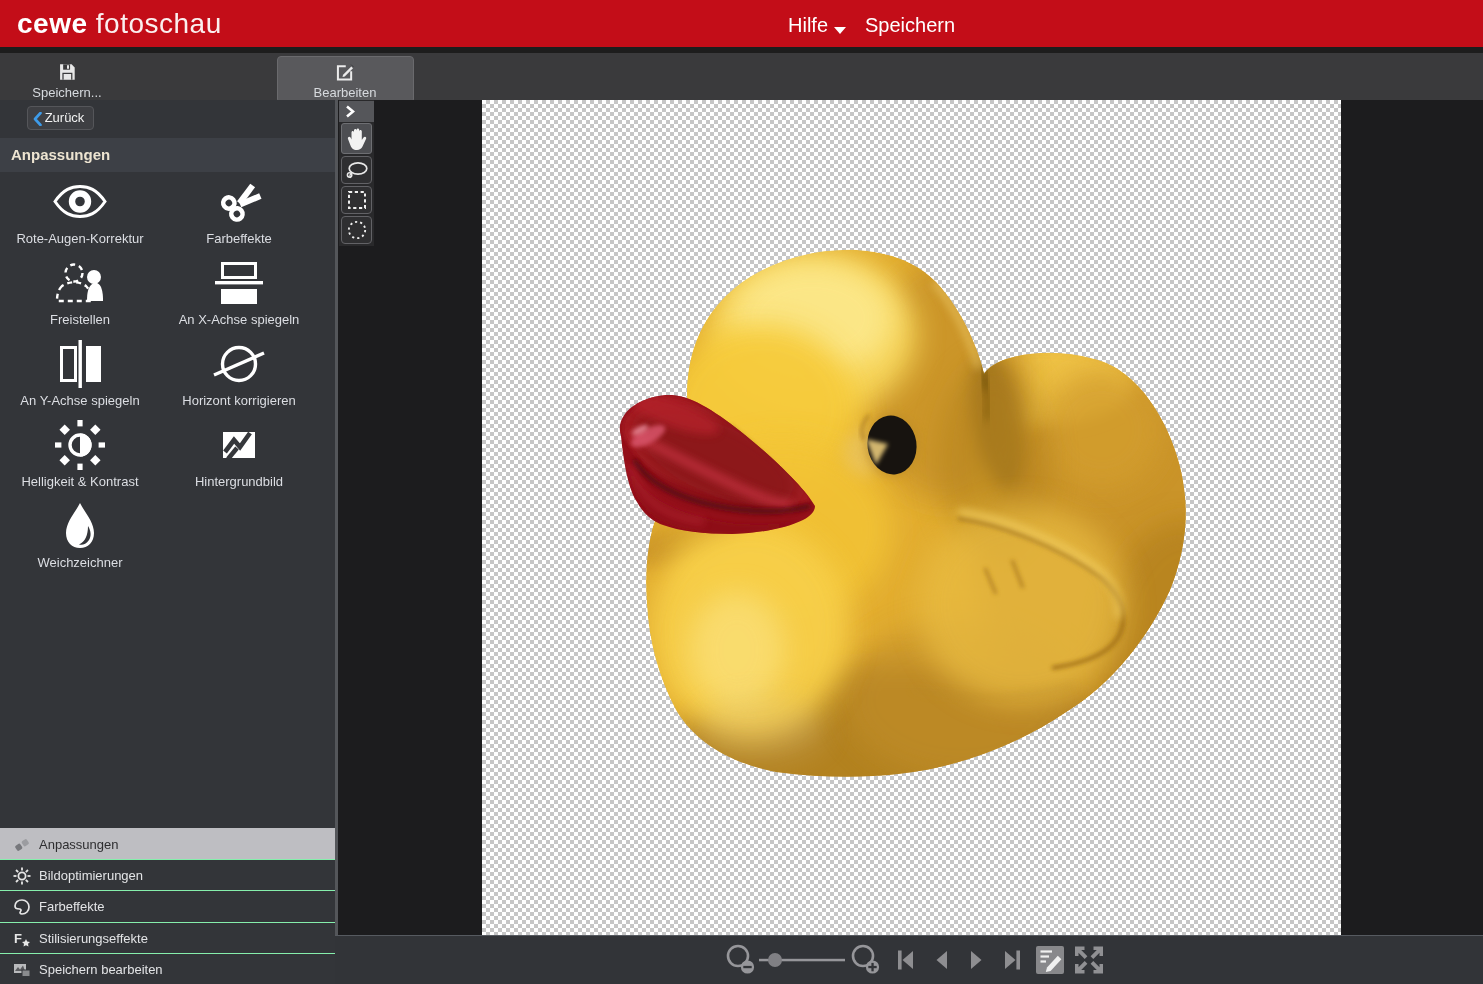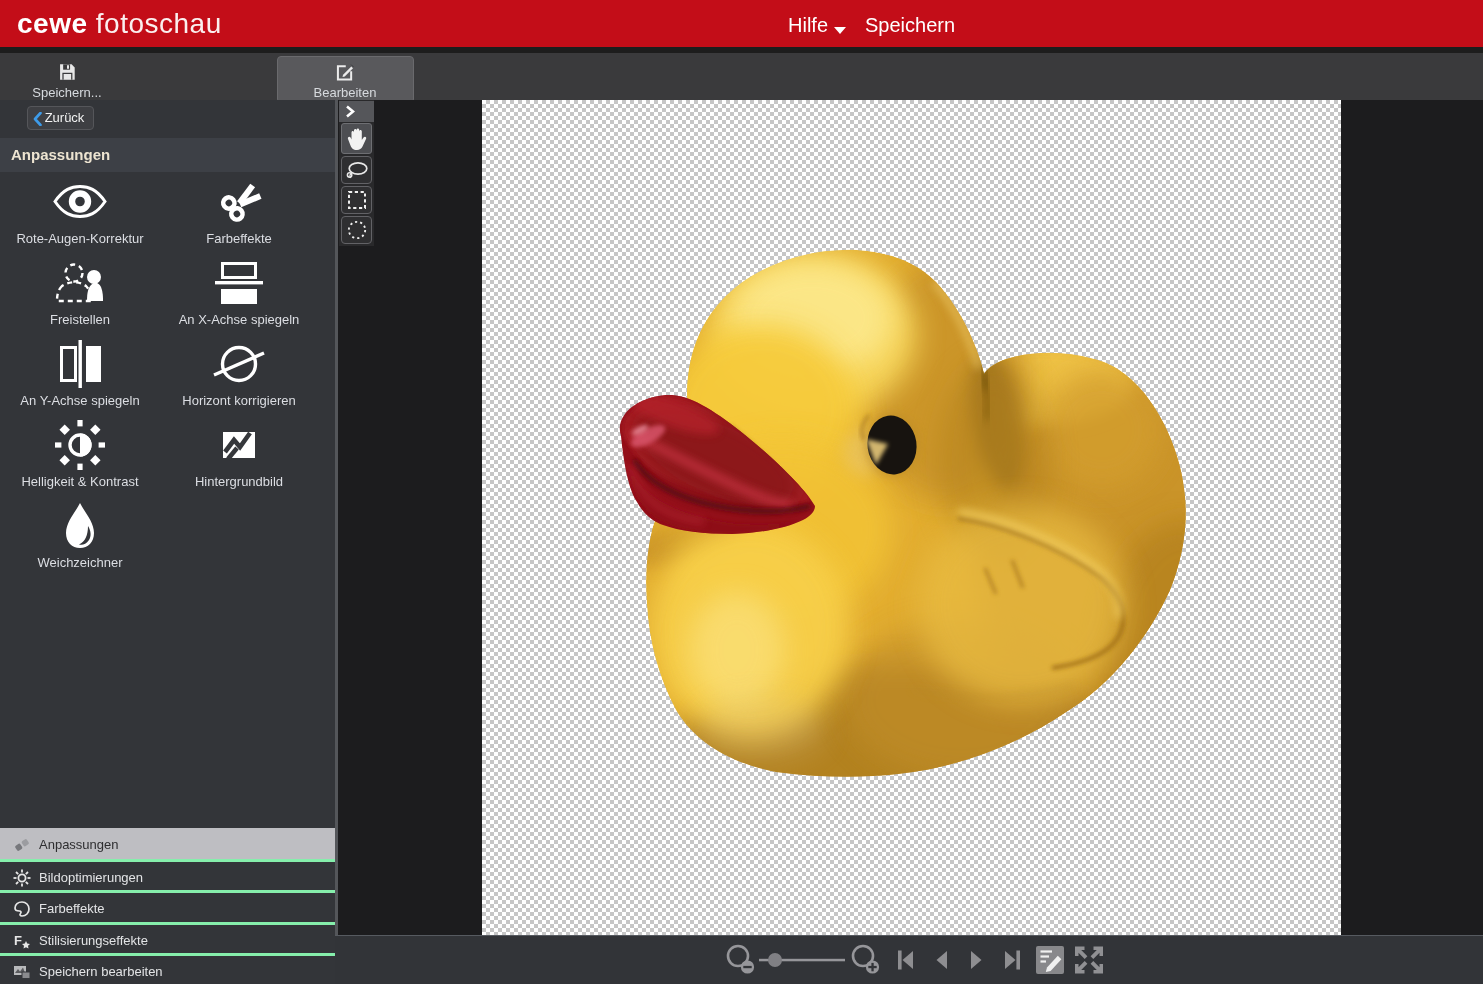--- a/index.html
+++ b/index.html
@@ -22,21 +22,21 @@
   #bearb{position:absolute;left:277px;top:3px;width:137px;height:47px;background:#59595C;border:1px solid #6A6A6D;border-radius:4px;box-sizing:border-box;}
   
   #sidebar{left:0;top:100px;width:335px;height:884px;background:#333539;}
   #zurueck{left:3px;top:106px;width:67px;height:24px;background:#3E3F43;border:1px solid #55565A;border-radius:4px;box-sizing:border-box;color:#F2F2F2;font-size:13px;line-height:22px;text-align:center;padding-left:8px;margin-left:24px;}
   #zurueck .chev{position:absolute;left:5px;top:4px;}
   #apheader{left:0;top:138px;width:335px;height:34px;background:#3D4046;color:#EDE4D1;font-weight:bold;font-size:15px;line-height:34px;padding-left:11px;box-sizing:border-box;}
   .gitem{position:absolute;width:160px;text-align:center;color:#DCDEE3;font-size:13px;}
   .gitem .gic{position:absolute;left:0;right:0;height:52px;}
   .gitem .glbl{position:absolute;left:-20px;right:-20px;top:55px;}
   
-  .mrow{position:absolute;left:0;width:335px;height:31px;color:#E3E4E6;font-size:13px;border-top:3px solid #86efac;box-sizing:border-box;}
+  .mrow{position:absolute;left:0;width:335px;height:31px;color:#E3E4E6;font-size:13px;border-top:1px solid #86efac;box-sizing:border-box;}
   .mrow .mlbl{position:absolute;left:39px;top:8px;}
   .mrow .mic{position:absolute;left:13px;top:7px;width:18px;height:18px;}
   .mrow.sel{background:#BEBEC2;color:#2E2E30;border-top:1px solid #BEBEC2;}
   
   #splitter{left:335px;top:100px;width:3px;height:835px;background:#54565A;}
   #canvas{left:338px;top:100px;width:1145px;height:835px;background:#1C1C1E;}
   #checker{left:482px;top:100px;width:859px;height:835px;
      background:
        repeating-conic-gradient(#C6C6C6 0% 25%, #ffffff 0% 50%);
      background-size:8px 8px;}

